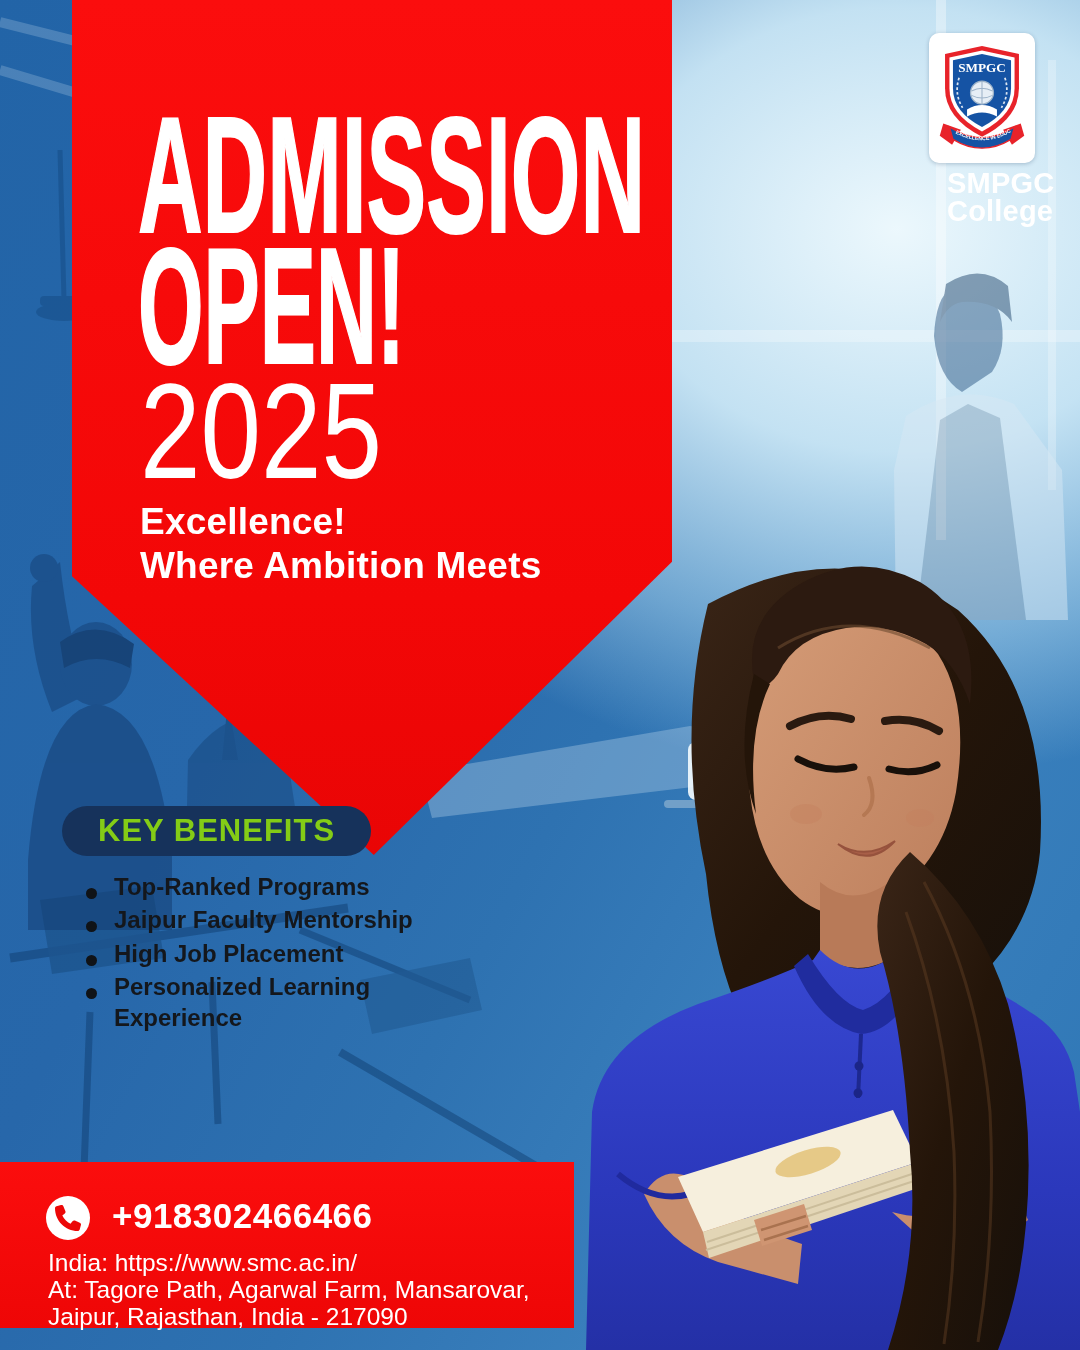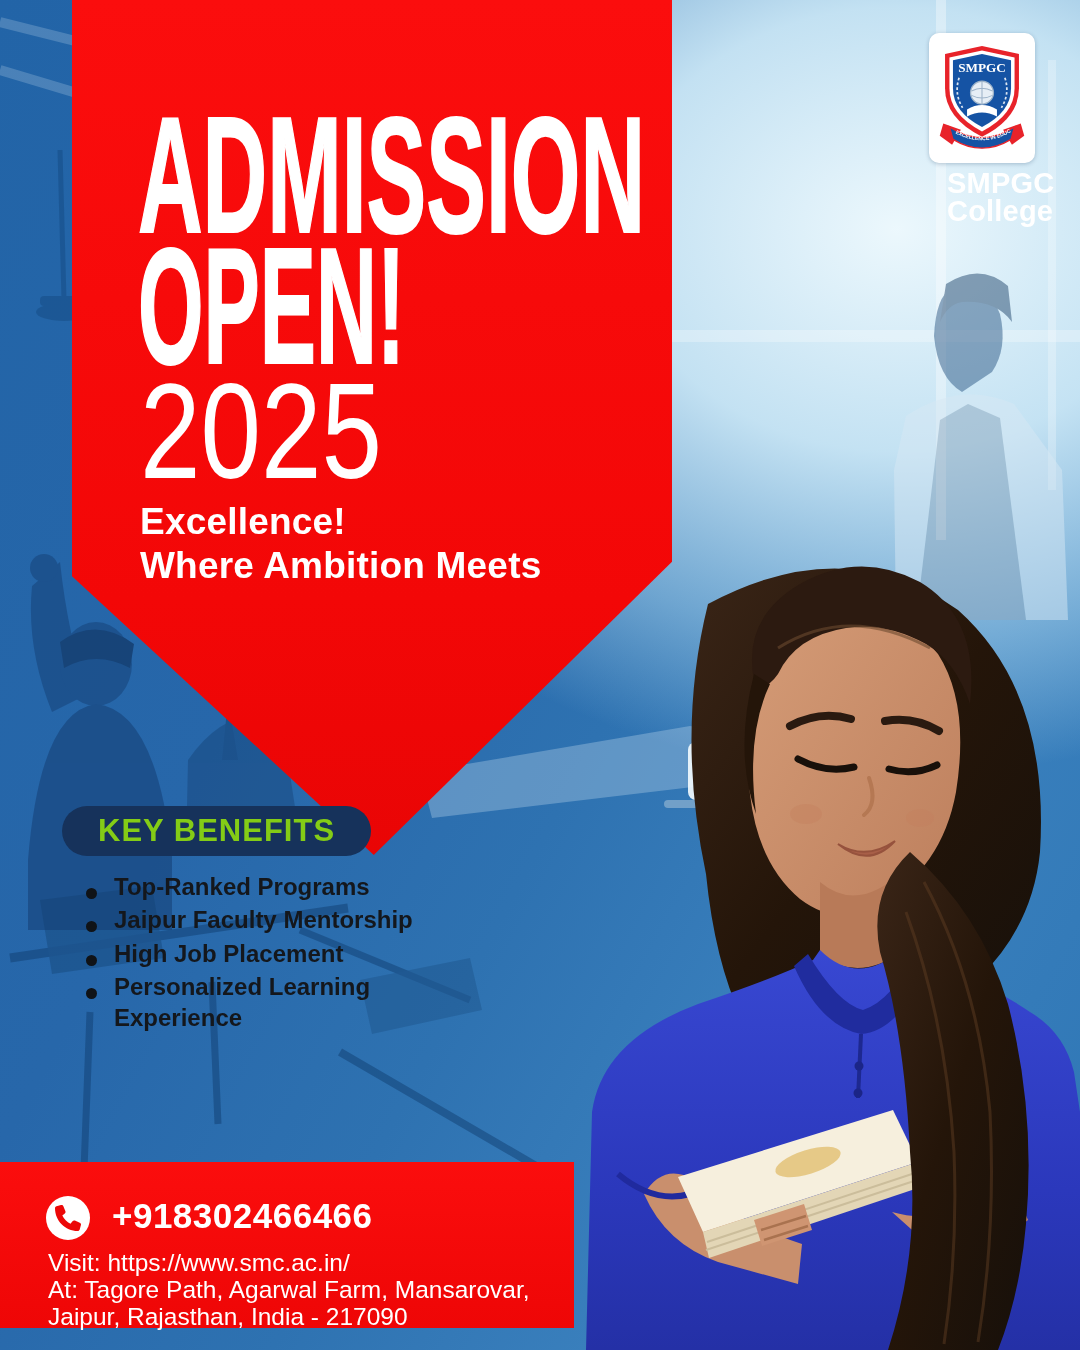--- a/index.html
+++ b/index.html
@@ -251,19 +251,19 @@
   <div class="contact-bar">
     <div class="phone-row">
       <span class="phone-badge">
         <svg width="26" height="26" viewBox="0 0 512 512" aria-hidden="true">
           <path fill="#ec0707" d="M164.9 24.6c-7.7-18.6-28-28.5-47.4-23.2l-88 24C12.1 30.2 0 46 0 64C0 311.4 200.6 512 448 512c18 0 33.8-12.1 38.6-29.5l24-88c5.3-19.4-4.6-39.7-23.2-47.4l-96-40c-16.3-6.8-35.2-2.1-46.3 11.6L304.7 368C234.3 334.7 177.3 277.7 144 207.3L193.3 167c13.7-11.1 18.4-30 11.6-46.3l-40-96z"></path>
         </svg>
       </span>
       <span class="phone-number">+918302466466</span>
     </div>
     <div class="contact-lines">
-      <div>Visit: https://www.smc.ac.in/</div>
+      <div>India: https://www.smc.ac.in/</div>
       <div>At: Tagore Path, Agarwal Farm, Mansarovar,</div>
       <div>Jaipur, Rajasthan, India - 217090</div>
     </div>
   </div>
 
 </div>
 
 </body></html>

